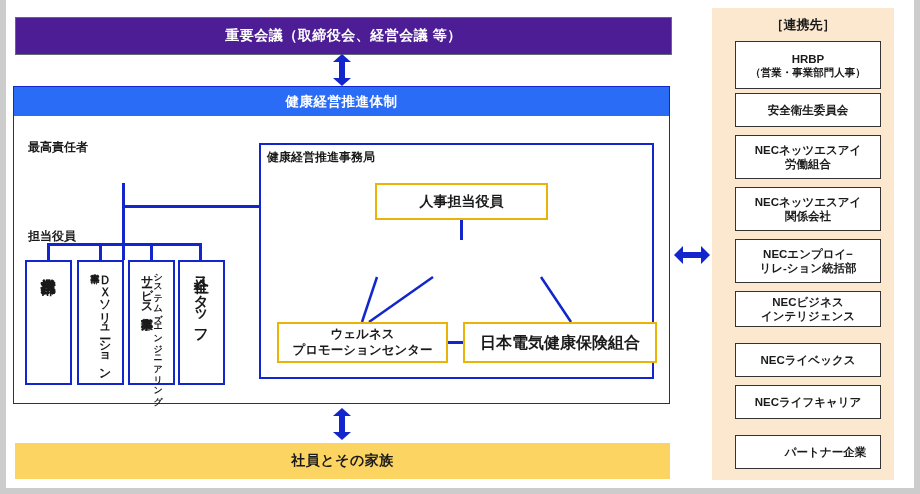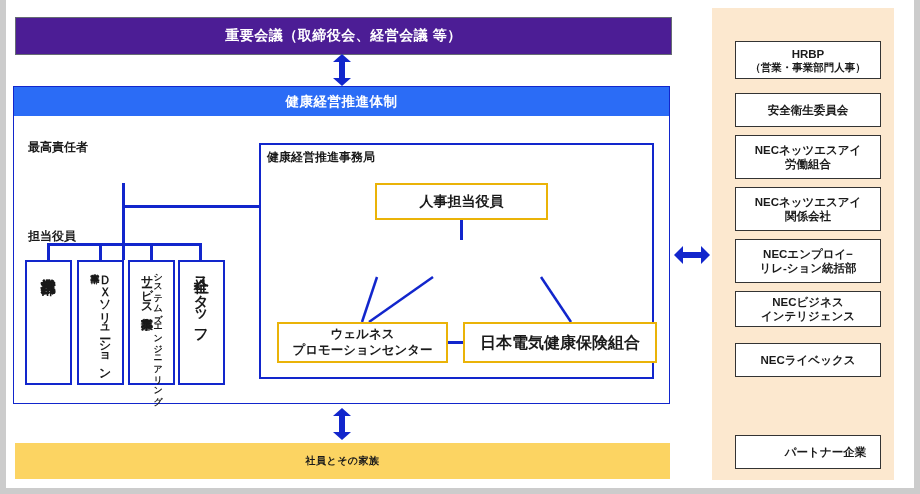--- a/index.html
+++ b/index.html
@@ -84,21 +84,21 @@
     position:absolute;border:2px solid #eab308;background:#ffffff;box-sizing:border-box;
     display:flex;align-items:center;justify-content:center;text-align:center;
     font-weight:bold;color:#1a1a1a;line-height:1.25;
   }
 
   
   .bottom-bar{
     position:absolute;left:15px;top:443px;width:655px;height:36px;
     background:#fcd462;
     display:flex;align-items:center;justify-content:center;
-    color:#1a1a1a;font-size:10px;font-weight:bold;letter-spacing:.5px;
+    color:#1a1a1a;font-size:14px;font-weight:bold;letter-spacing:.5px;
   }
 
   
   .h-arrow{position:absolute;width:36px;height:18px;}
   .h-arrow .shaft{position:absolute;top:6px;left:7px;width:22px;height:6px;background:#1226cc;}
   .h-arrow .head-l{position:absolute;left:0;top:0;width:0;height:0;
      border-top:9px solid transparent;border-bottom:9px solid transparent;border-right:9px solid #1226cc;}
   .h-arrow .head-r{position:absolute;right:0;top:0;width:0;height:0;
      border-top:9px solid transparent;border-bottom:9px solid transparent;border-left:9px solid #1226cc;}
 
@@ -214,22 +214,23 @@
     <span>社員とその家族</span>
   </div>
 
   <div class="h-arrow" style="left:674px;top:246px;">
     <div class="shaft"></div>
     <div class="head-l"></div>
     <div class="head-r"></div>
   </div>
 
   <div class="sidebar">
-
-    <div class="sb-item" style="top:33px;height:38px;flex-direction:column;">
+    <div class="sidebar-title">［連携先］</div>
+
+    <div class="sb-item" style="top:33px;height:48px;flex-direction:column;">
       <span>HRBP</span>
       <span class="sub">（営業・事業部門人事）</span>
     </div>
 
     <div class="sb-item" style="top:85px;height:34px;">
       <span>安全衛生委員会</span>
     </div>
 
     <div class="sb-item" style="top:127px;height:44px;flex-direction:column;">
       <span>NECネッツエスアイ</span>
@@ -248,19 +249,22 @@
 
     <div class="sb-item" style="top:283px;height:36px;flex-direction:column;text-align:center;">
       <span>NECビジネス</span>
       <span>インテリジェンス</span>
     </div>
 
     <div class="sb-item" style="top:335px;height:34px;">
       <span>NECライベックス</span>
     </div>
 
+    <div class="sb-item" style="top:377px;height:34px;">
+      <span>NECライフキャリア</span>
+    </div>
 
     <div class="sb-item" style="top:427px;height:34px;padding-left:35px;">
       <span>パートナー企業</span>
     </div>
   </div>
 
 </div>
 
 </body></html>

